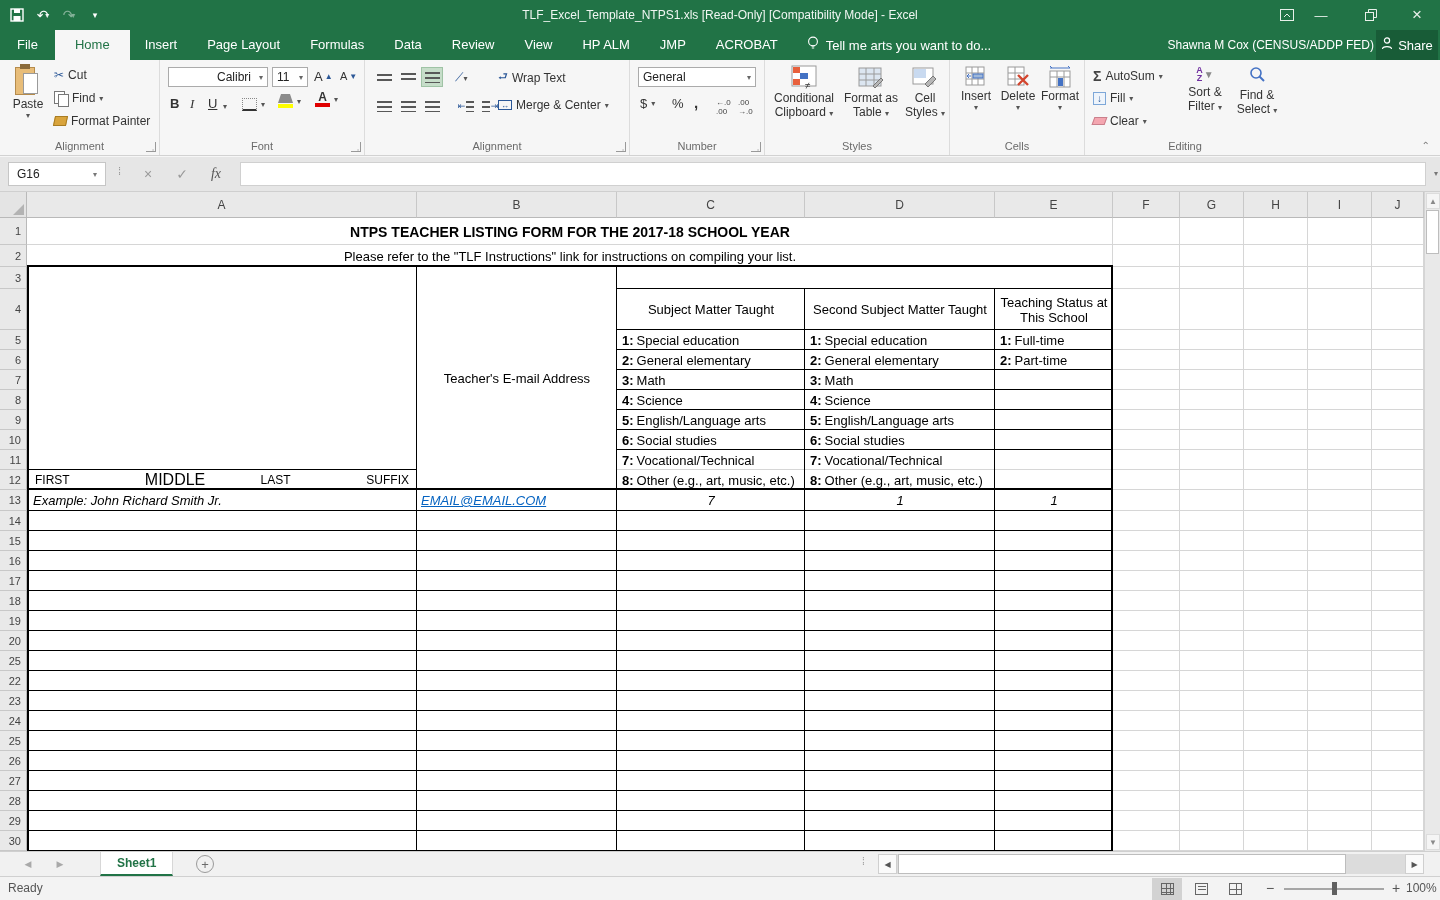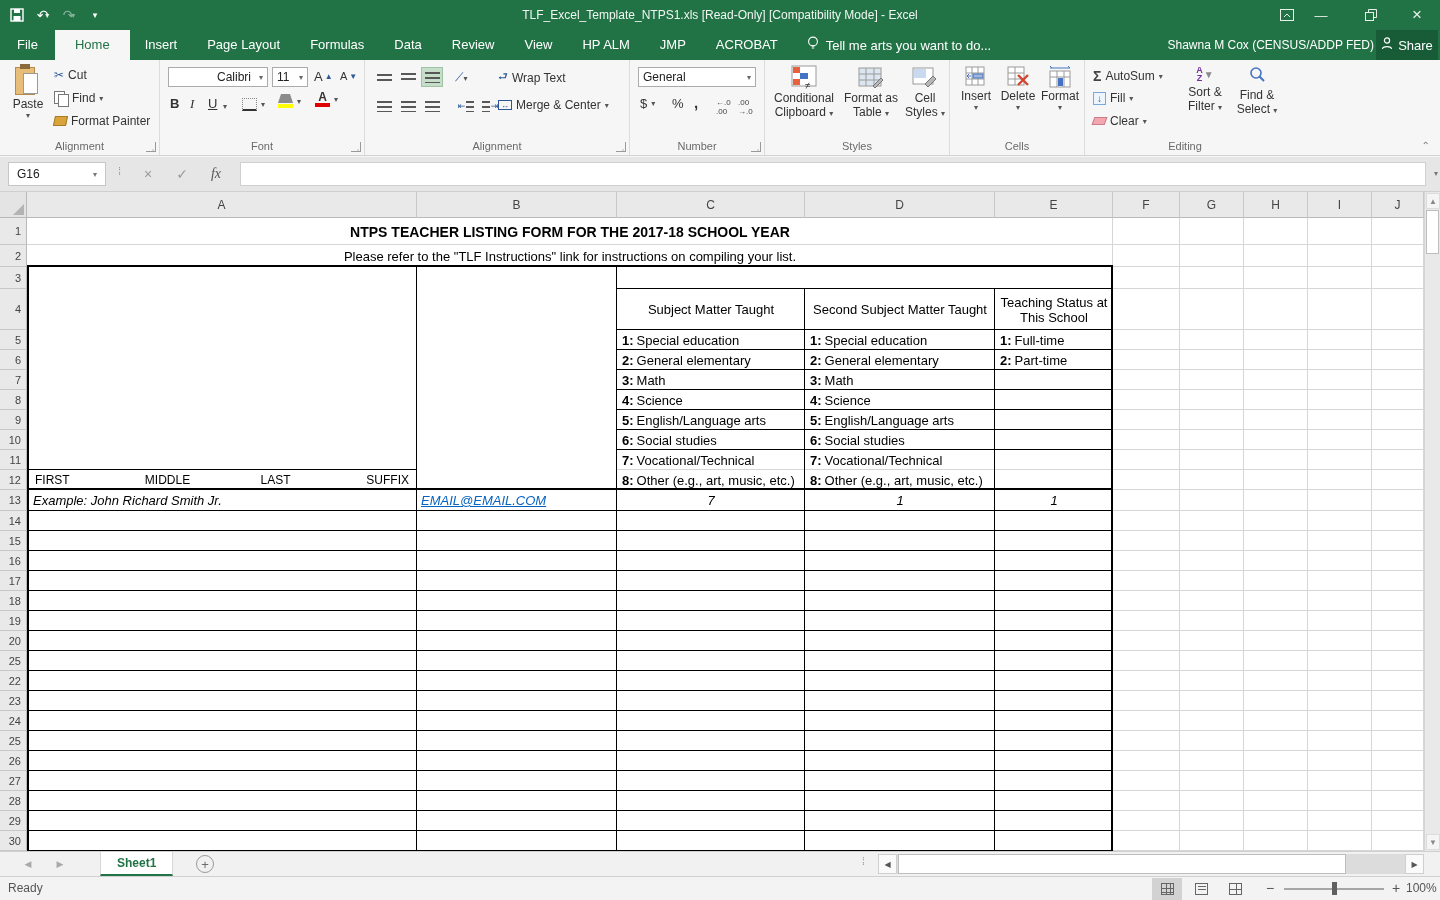--- a/index.html
+++ b/index.html
@@ -565,20 +565,21 @@
         <div class="bl" style="top: 572px; left: 0px; width: 1086px; height: 1px;"></div>
         <div class="bl" style="top: 592px; left: 0px; width: 1086px; height: 1px;"></div>
         <div class="bl" style="top: 612px; left: 0px; width: 1086px; height: 1px;"></div>
         <div class="bl" style="top: 632px; left: 0px; width: 1086px; height: 1px;"></div>
         <div class="bl" style="top: 47px; left: 0px; width: 1086px; height: 2px;"></div>
         <div class="bl" style="top: 270px; left: 0px; width: 1086px; height: 2px;"></div>
         <div class="bl" style="left: 0px; top: 49px; width: 2px; height: 584px;"></div>
         <div class="bl" style="left: 1084px; top: 49px; width: 2px; height: 584px;"></div>
         <div class="tcell" style="left: 2px; top: 0px; width: 1082px; height: 27px; justify-content: center; font-weight: bold; font-size: 14px;">NTPS TEACHER LISTING FORM FOR THE 2017-18 SCHOOL YEAR</div>
         <div class="tcell" style="left: 2px; top: 27px; width: 1082px; height: 22px; justify-content: center;">Please refer to the "TLF Instructions" link for instructions on compiling your list.</div>
+        <div class="tcell" style="left: 392px; top: 49px; width: 196px; height: 223px; justify-content: center;">Teacher's E-mail Address</div>
         <div class="tcell" style="left: 592px; top: 71px; width: 184px; height: 41px; justify-content: center;">Subject Matter Taught</div>
         <div class="tcell" style="left: 780px; top: 71px; width: 186px; height: 41px; justify-content: center;">Second Subject Matter Taught</div>
         <div class="tcell wrap2" style="left: 970px; top: 71px; width: 114px; height: 41px; justify-content: center; text-align: center;">Teaching Status at This School</div>
         <div class="tcell codecell" style="left: 592px; top: 112px; width: 184px; height: 20px; padding-left: 3px;"><b>1:</b>Special education</div>
         <div class="tcell codecell" style="left: 592px; top: 132px; width: 184px; height: 20px; padding-left: 3px;"><b>2:</b>General elementary</div>
         <div class="tcell codecell" style="left: 592px; top: 152px; width: 184px; height: 20px; padding-left: 3px;"><b>3:</b>Math</div>
         <div class="tcell codecell" style="left: 592px; top: 172px; width: 184px; height: 20px; padding-left: 3px;"><b>4:</b>Science</div>
         <div class="tcell codecell" style="left: 592px; top: 192px; width: 184px; height: 20px; padding-left: 3px;"><b>5:</b>English/Language arts</div>
         <div class="tcell codecell" style="left: 592px; top: 212px; width: 184px; height: 20px; padding-left: 3px;"><b>6:</b>Social studies</div>
         <div class="tcell codecell" style="left: 592px; top: 232px; width: 184px; height: 20px; padding-left: 3px;"><b>7:</b>Vocational/Technical</div>
@@ -588,21 +589,21 @@
         <div class="tcell codecell" style="left: 780px; top: 152px; width: 186px; height: 20px; padding-left: 3px;"><b>3:</b>Math</div>
         <div class="tcell codecell" style="left: 780px; top: 172px; width: 186px; height: 20px; padding-left: 3px;"><b>4:</b>Science</div>
         <div class="tcell codecell" style="left: 780px; top: 192px; width: 186px; height: 20px; padding-left: 3px;"><b>5:</b>English/Language arts</div>
         <div class="tcell codecell" style="left: 780px; top: 212px; width: 186px; height: 20px; padding-left: 3px;"><b>6:</b>Social studies</div>
         <div class="tcell codecell" style="left: 780px; top: 232px; width: 186px; height: 20px; padding-left: 3px;"><b>7:</b>Vocational/Technical</div>
         <div class="tcell codecell" style="left: 780px; top: 252px; width: 186px; height: 20px; padding-left: 3px;"><b>8:</b>Other (e.g., art, music, etc.)</div>
         <div class="tcell codecell" style="left: 970px; top: 112px; width: 114px; height: 20px; padding-left: 3px;"><b>1:</b>Full-time</div>
         <div class="tcell codecell" style="left: 970px; top: 132px; width: 114px; height: 20px; padding-left: 3px;"><b>2:</b>Part-time</div>
         <div class="tcell" style="left: 2px; top: 252px; width: 386px; height: 20px; position: absolute;">
           <span style="position: absolute; font-size: 12px; left: 6px;">FIRST</span>
-          <span style="position: absolute; font-size: 12px; left: 30%;">MIDDLE</span>
+          <span style="position: absolute; font-size: 16px; left: 30%;">MIDDLE</span>
           <span style="position: absolute; font-size: 12px; left: 60%;">LAST</span>
           <span style="position: absolute; font-size: 12px; right: 6px;">SUFFIX</span>
         </div>
         <div class="tcell" style="left: 2px; top: 272px; width: 316px; height: 21px; font-style: italic; padding-left: 4px;">Example: John Richard Smith Jr.</div>
         <div class="tcell" style="left: 392px; top: 272px; width: 196px; height: 21px; font-style: italic; text-decoration: underline; color: rgb(5, 99, 193); padding-left: 2px;">EMAIL@EMAIL.COM</div>
         <div class="tcell" style="left: 592px; top: 272px; width: 184px; height: 21px; justify-content: center; font-style: italic;">7</div>
         <div class="tcell" style="left: 780px; top: 272px; width: 186px; height: 21px; justify-content: center; font-style: italic;">1</div>
         <div class="tcell" style="left: 970px; top: 272px; width: 114px; height: 21px; justify-content: center; font-style: italic;">1</div>
       </div>
   </div>

